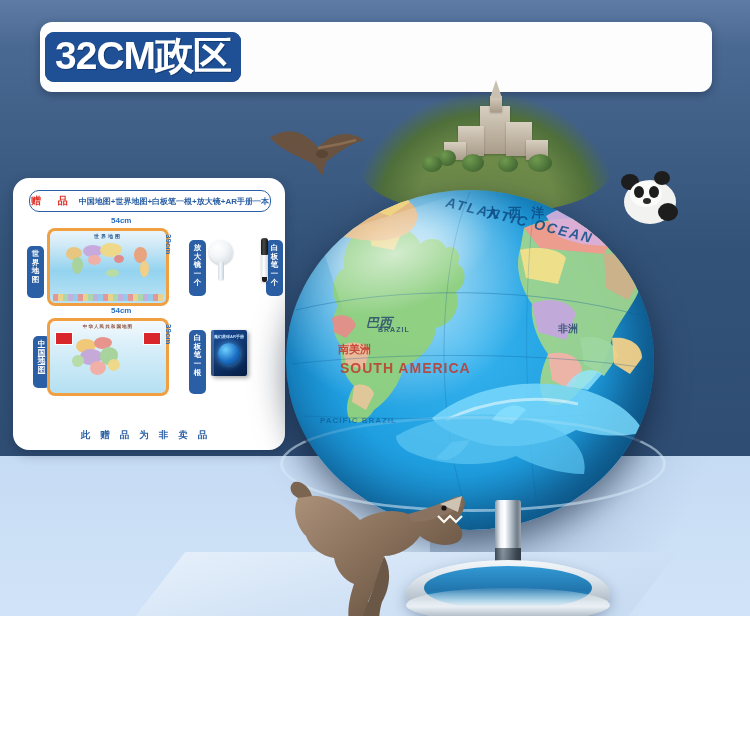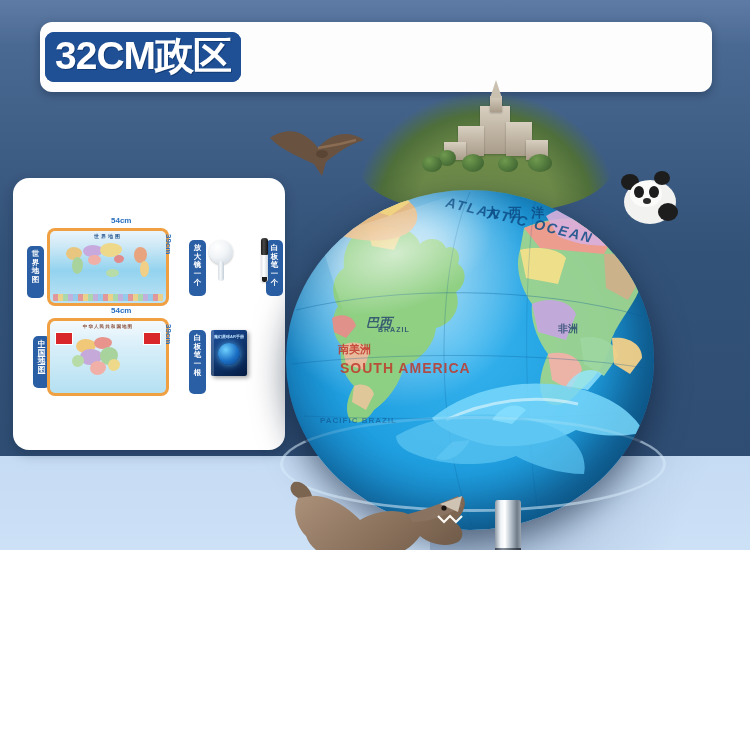--- a/index.html
+++ b/index.html
@@ -1,20 +1,20 @@
 <!DOCTYPE html>
 <html><head>
 <meta charset="utf-8">
 <style>
   html,body{margin:0;padding:0;}
   body{
     width:750px;height:750px;overflow:hidden;
     font-family:"Liberation Sans","DejaVu Sans",sans-serif;
   }
-  #stage{position:relative;width:750px;height:550px;overflow:hidden;background:#84cc16;}
+  #stage{position:relative;width:750px;height:616px;overflow:hidden;background:#84cc16;}
 
   
   .bg-upper{position:absolute;left:0;top:0;width:750px;height:462px;
     background:linear-gradient(180deg,#5e7ba5 0%,#4a6992 10%,#335278 55%,#2f4d73 100%);}
   .bg-floor{position:absolute;left:0;top:456px;width:750px;height:294px;
     background:linear-gradient(180deg,#c6dcf4 0%,#cfe2f7 45%,#d6e7f9 100%);}
   .bg-floor-shadow{position:absolute;left:430px;top:456px;width:320px;height:160px;
     background:linear-gradient(115deg,rgba(120,146,180,.55),rgba(150,175,205,0) 72%);}
 
   
@@ -162,20 +162,24 @@
   <div class="bg-floor-shadow"></div>
 
   <div class="banner">
     <div class="banner-badge">
       <span>32CM政区</span>
     </div>
   </div>
 
   <div class="gift-panel">
 
+    <div class="gift-head">
+      <span class="zeng">赠 品</span>
+      <span class="glist">中国地图+世界地图+白板笔一根+放大镜+AR手册一本</span>
+    </div>
 
     <div class="vtag" style="left:14px;top:68px;height:44px;">世界地图</div>
     <div class="dim-w" style="left:98px;top:38px;">54cm</div>
     <div class="map-card" style="left:34px;top:50px;width:116px;height:72px;">
       <div class="map-inner wmap">
         <div class="mt">世界地图</div>
         <div class="blob" style="left:16px;top:16px;width:16px;height:13px;background:#e9c67f;"></div>
         <div class="blob" style="left:22px;top:26px;width:11px;height:17px;background:#a9d39c;"></div>
         <div class="blob" style="left:33px;top:14px;width:20px;height:12px;background:#c8a9dd;"></div>
         <div class="blob" style="left:38px;top:24px;width:13px;height:10px;background:#f0b0a8;"></div>
@@ -219,20 +223,21 @@
       <div class="pen-tip"></div>
     </div>
 
     <div class="vtag" style="left:176px;top:152px;height:56px;">白板笔一根</div>
     <div class="book" style="left:198px;top:152px;">
       <div class="book-spine"></div>
       <div class="book-t">魔幻星球AR手册</div>
       <div class="book-globe"></div>
     </div>
 
+    <div class="notsale">此赠品为非卖品</div>
   </div>
 
   <div class="globe-wrap">
 
     <svg class="pterosaur" viewBox="0 0 108 72">
       <path d="M6 20 C26 6 44 16 54 30 C64 18 82 10 100 22 C86 26 74 34 62 44 L58 58 L50 46 C38 40 20 34 6 20 Z" fill="#6b513c" opacity="0.95"></path>
       <path d="M54 30 L76 26 L92 22" stroke="#8a6c52" stroke-width="2.5" fill="none"></path>
       <ellipse cx="58" cy="36" rx="6" ry="4" fill="#5a4433"></ellipse>
     </svg>
 

